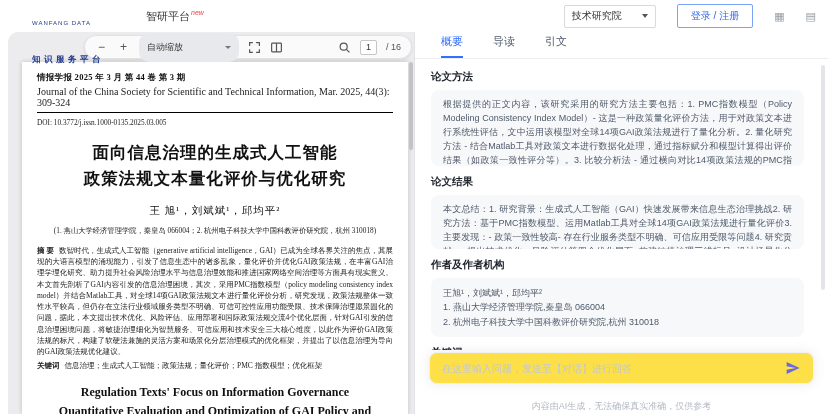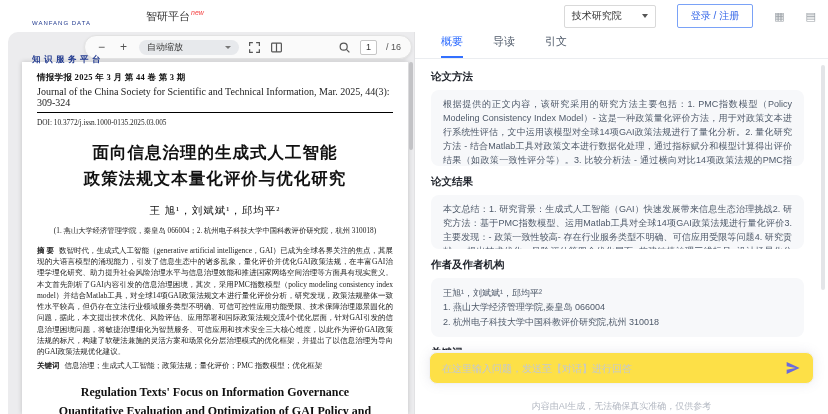--- a/index.html
+++ b/index.html
@@ -35,21 +35,21 @@
 
   
   .viewer { flex:0 0 415px; width:415px; position:relative; background:#fff; }
   .viewer-bg { position:absolute; left:8px; top:0; right:0; bottom:0; background:#ececee;
     border-top-left-radius:10px; border-right:1px solid #e2e2e4; }
   .toolbar { position:absolute; left:84px; top:3px; width:328px; height:24px; background:#fafafa;
     border:1px solid #e2e2e2; border-radius:13px; display:flex; align-items:center;
     padding:0 10px; gap:9px; box-shadow:0 1px 3px rgba(0,0,0,.07); z-index:3; }
   .tb-btn { font-size:12px; color:#555; width:13px; text-align:center; cursor:pointer;
     background:none; border:none; line-height:1; }
-  .zoom-select { background:#e7e9ec; border-radius:10px; height:15px; display:flex; align-items:center;
+  .zoom-select { background:#e7e9ec; border-radius:10px; height:29px; display:flex; align-items:center;
     justify-content:space-between; padding:0 8px; min-width:100px; font-size:9px; color:#333; cursor:pointer; }
   .zoom-caret { width:0; height:0; border-left:3px solid transparent; border-right:3px solid transparent;
     border-top:3.5px solid #777; }
   .tb-icon { width:13px; height:13px; display:block; cursor:pointer; }
   .tb-search { margin-left:auto; }
   .page-input { width:17px; height:15px; border:1px solid #c6c6c6; border-radius:2px; background:#fff;
     font-size:9px; text-align:center; color:#333; }
   .page-total { font-size:9px; color:#555; white-space:nowrap; }
   .v-scroll { position:absolute; right:2px; top:30px; width:4px; bottom:4px; z-index:2; }
   .v-scroll .thumb { width:4px; height:88px; background:#c3c3c6; border-radius:2px; }

